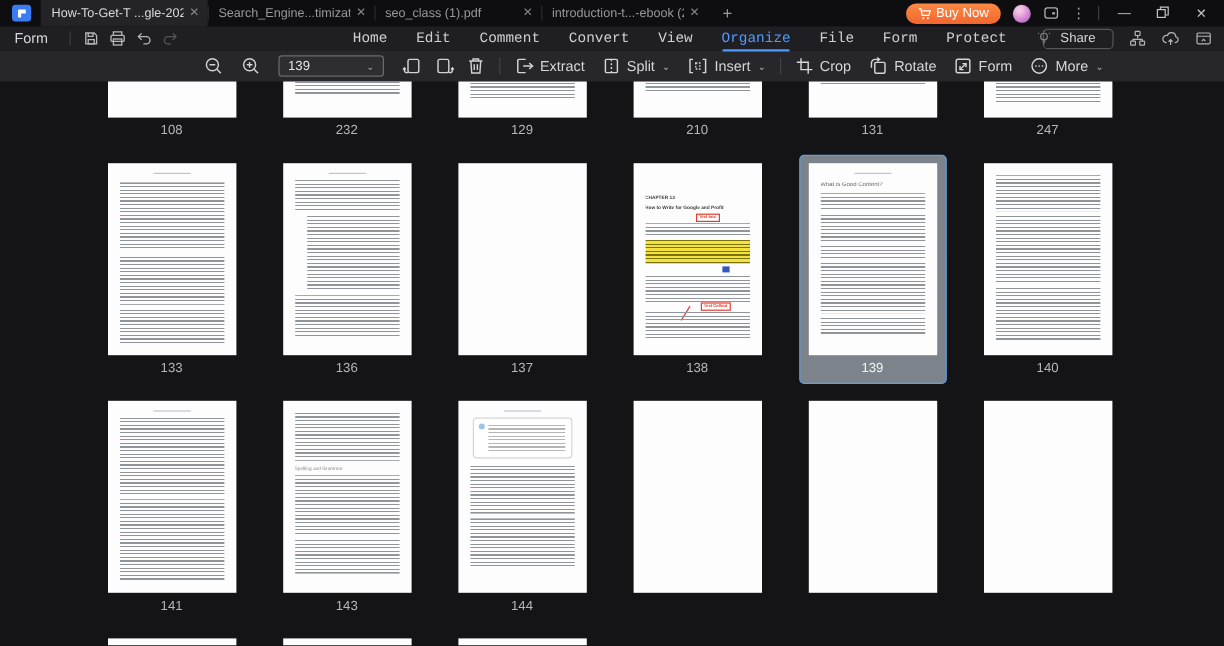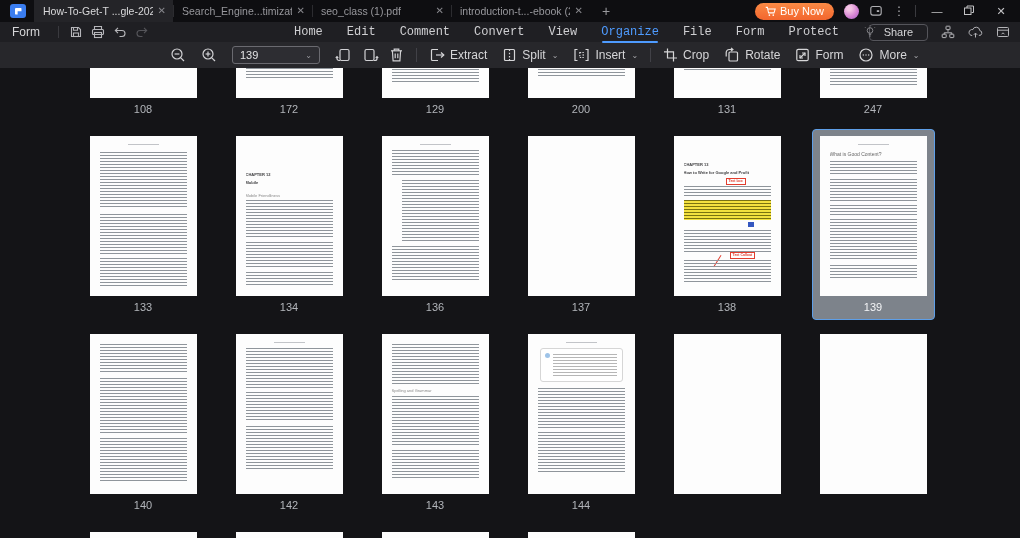--- a/index.html
+++ b/index.html
@@ -327,37 +327,37 @@
         <div class="thumb-box">
           <div class="thumb-page"></div>
           <div class="thumb-num">108</div>
         </div>
       </div>
       <div class="thumb-cell">
         <div class="thumb-box">
           <div class="thumb-page">
             <div class="blk blk-lines" style="top: 124px; height: 18px;"></div>
           </div>
-          <div class="thumb-num">172</div>
+          <div class="thumb-num">232</div>
         </div>
       </div>
       <div class="thumb-cell">
         <div class="thumb-box">
           <div class="thumb-page">
             <div class="blk blk-lines" style="top: 8px; height: 136px;"></div>
           </div>
           <div class="thumb-num">129</div>
         </div>
       </div>
       <div class="thumb-cell">
         <div class="thumb-box">
           <div class="thumb-page">
             <div class="blk blk-lines" style="top: 8px; height: 132px;"></div>
           </div>
-          <div class="thumb-num">200</div>
+          <div class="thumb-num">210</div>
         </div>
       </div>
       <div class="thumb-cell">
         <div class="thumb-box">
           <div class="thumb-page">
             <div class="blk blk-lines" style="top: 8px; height: 124px;"></div>
           </div>
           <div class="thumb-num">131</div>
         </div>
       </div>
@@ -371,33 +371,20 @@
       </div>
       <div class="thumb-cell">
         <div class="thumb-box">
           <div class="thumb-page">
             <div class="blk blk-hline" style="top: 8px;"></div>
             <div class="blk blk-lines" style="top: 16px; height: 56px;"></div>
             <div class="blk blk-lines" style="top: 78px; height: 40px;"></div>
             <div class="blk blk-lines" style="top: 122px; height: 28px;"></div>
           </div>
           <div class="thumb-num">133</div>
-        </div>
-      </div>
-      <div class="thumb-cell">
-        <div class="thumb-box">
-          <div class="thumb-page">
-            <div class="blk blk-heading" style="top: 36px;">CHAPTER 12</div>
-            <div class="blk blk-heading" style="top: 44px; text-decoration: underline;">Mobile</div>
-            <div class="blk blk-heading" style="top: 57px; color: rgb(138, 138, 138); font-weight: normal;">Mobile Friendliness</div>
-            <div class="blk blk-lines" style="top: 64px; height: 38px;"></div>
-            <div class="blk blk-lines" style="top: 106px; height: 26px;"></div>
-            <div class="blk blk-lines" style="top: 136px; height: 14px;"></div>
-          </div>
-          <div class="thumb-num">134</div>
         </div>
       </div>
       <div class="thumb-cell">
         <div class="thumb-box">
           <div class="thumb-page">
             <div class="blk blk-hline" style="top: 8px;"></div>
             <div class="blk blk-lines" style="top: 14px; height: 26px;"></div>
             <div class="blk blk-list" style="top: 44px; height: 62px;"></div>
             <div class="blk blk-lines" style="top: 110px; height: 34px;"></div>
           </div>
@@ -448,25 +435,24 @@
             <div class="blk blk-lines" style="top: 44px; height: 56px;"></div>
             <div class="blk blk-lines" style="top: 104px; height: 44px;"></div>
           </div>
           <div class="thumb-num">140</div>
         </div>
       </div>
       <div class="thumb-cell">
         <div class="thumb-box">
           <div class="thumb-page">
             <div class="blk blk-hline" style="top: 8px;"></div>
-            <div class="blk blk-lines" style="top: 14px; height: 40px;"></div>
-            <div class="blk blk-lines" style="top: 58px; height: 30px;"></div>
-            <div class="blk blk-lines" style="top: 92px; height: 44px;"></div>
-          </div>
-          <div class="thumb-num">142</div>
+            <div class="blk blk-lines" style="top: 14px; height: 64px;"></div>
+            <div class="blk blk-lines" style="top: 82px; height: 68px;"></div>
+          </div>
+          <div class="thumb-num">141</div>
         </div>
       </div>
       <div class="thumb-cell">
         <div class="thumb-box">
           <div class="thumb-page">
             <div class="blk blk-lines" style="top: 10px; height: 40px;"></div>
             <div class="blk blk-heading" style="top: 54px; color: rgb(138, 138, 138); font-weight: normal;">Spelling and Grammar</div>
             <div class="blk blk-lines" style="top: 62px; height: 50px;"></div>
             <div class="blk blk-lines" style="top: 116px; height: 28px;"></div>
           </div>

